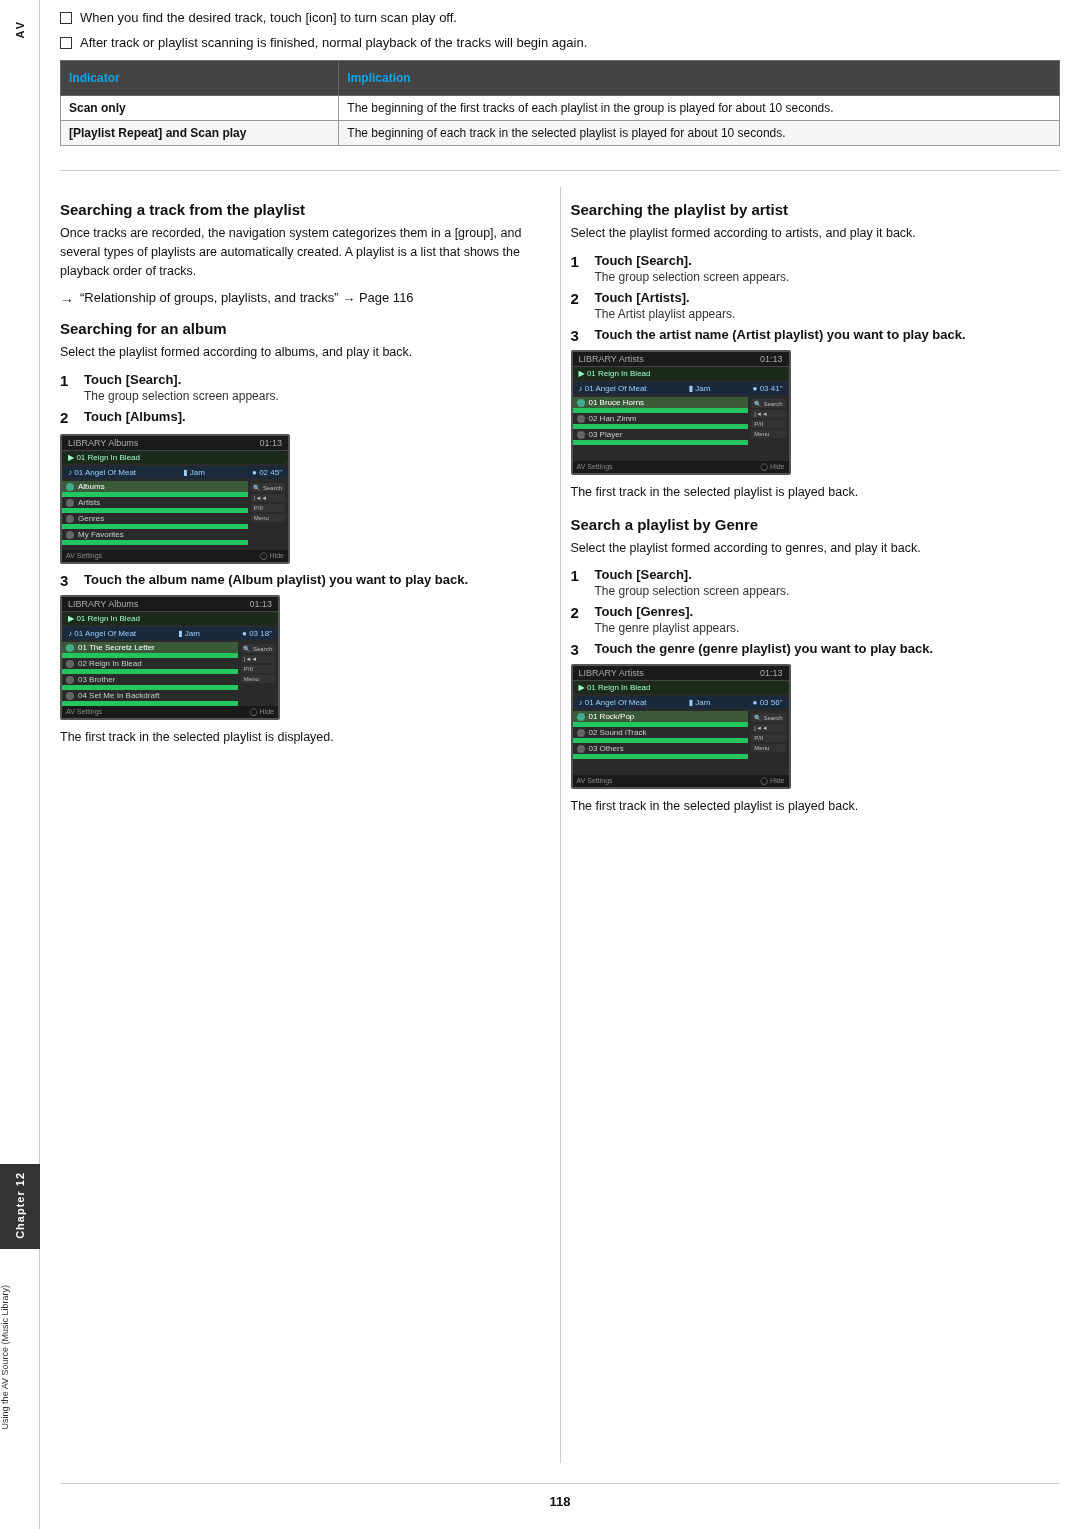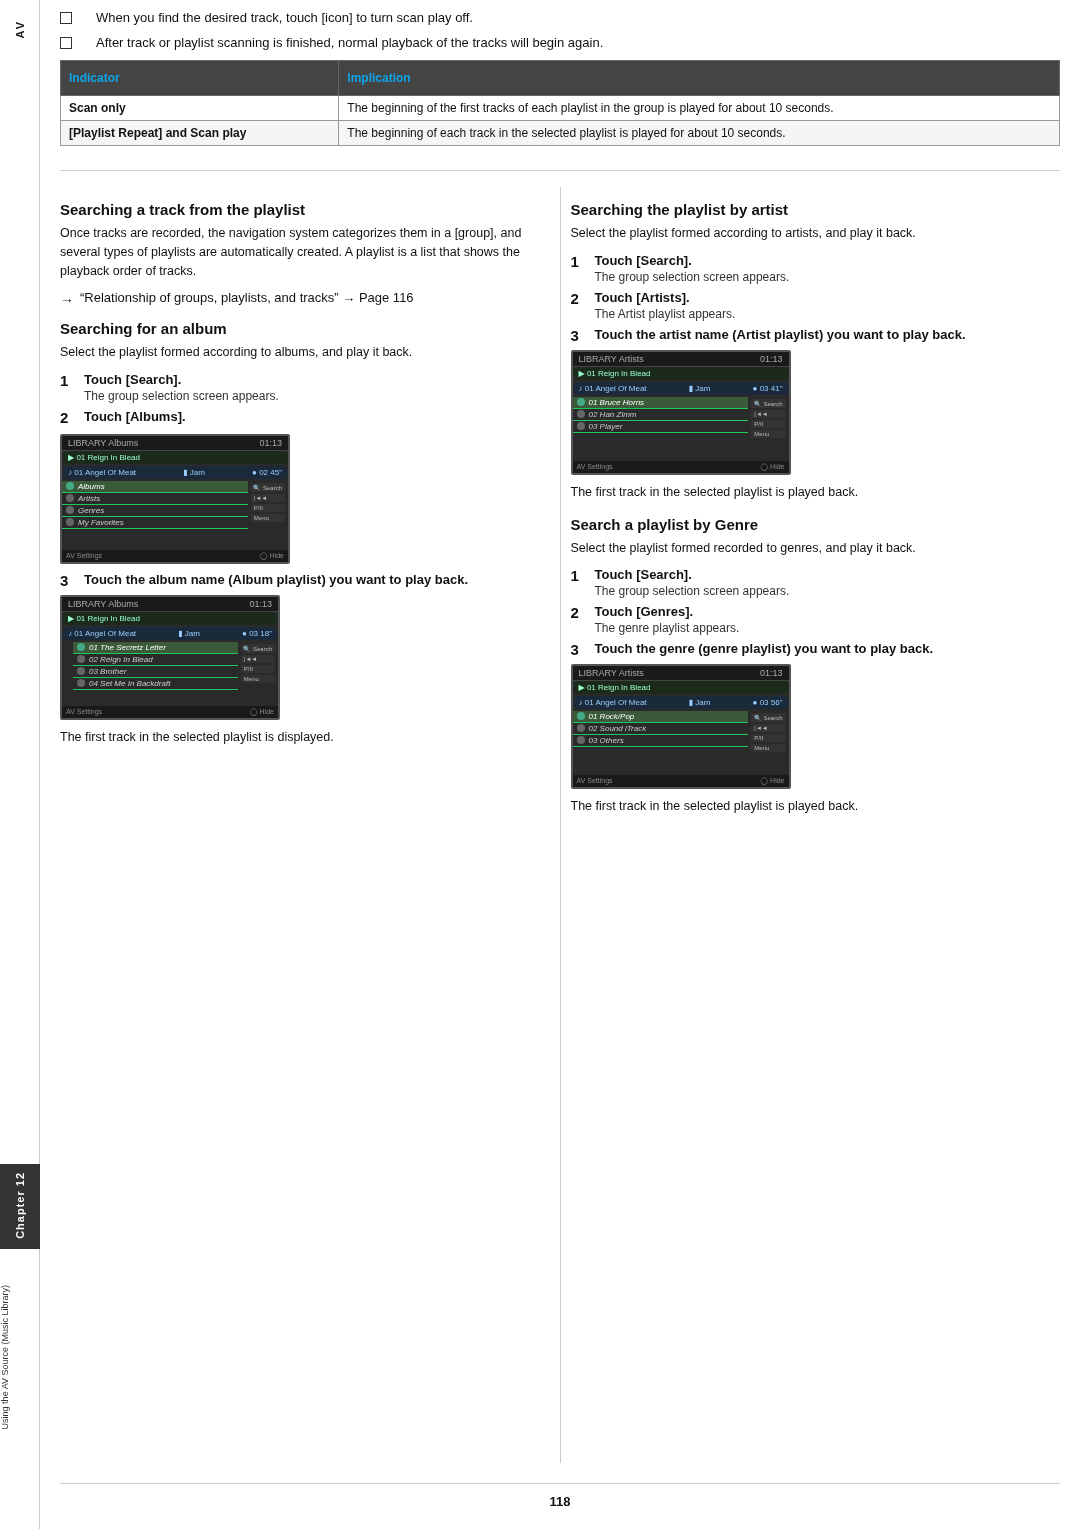--- a/index.html
+++ b/index.html
@@ -102,21 +102,21 @@
     
     .top-section {
       margin-bottom: 16px;
       border-bottom: 1px solid #ccc;
       padding-bottom: 10px;
     }
 
     .bullet-item {
       display: flex;
       align-items: flex-start;
-      gap: 24px;
+      gap: 8px;
       margin-bottom: 10px;
     }
 
     .bullet-square {
       width: 12px;
       height: 12px;
       border: 1.5px solid #333;
       flex-shrink: 0;
       margin-top: 2px;
     }
@@ -244,26 +244,25 @@
       font-size: 8px;
       padding: 2px 6px;
       display: flex;
       justify-content: space-between;
       margin-bottom: 2px;
       border-radius: 6px;
     }
 
     .screen-list-item {
       display: flex;
-      align-items: flex-start;
+      align-items: flex-end;
       padding: 1px 4px;
       font-size: 8px;
       color: #ccc;
-      border-bottom: 1px solid #22c55e;
-      font-style: italic;
+      border-bottom: 5px solid #22c55e;
     }
 
     .screen-list-item.selected {
       background: #3a5a3a;
       color: #fff;
     }
 
     .screen-list-dot {
       width: 8px;
       height: 8px;
@@ -444,21 +443,21 @@
           </div>
           <div class="screen-track-info">
             <span>▶ <span>01 Reign In Blead</span></span>
           </div>
           <div class="screen-track-info" style="background:#1a2a3a; color:#9cf;">
             <span>♪ <span>01 Angel Of Meat</span></span>
             <span>▮ <span>Jam</span></span>
             <span>● <span>03 18"</span></span>
           </div>
           <div style="display:flex;">
-            <div style="flex:1;padding-left:11px;">
+            <div style="flex:1;">
               <div class="screen-list-item selected">
                 <div class="screen-list-dot green"></div>
                 <span>01 The Secretz Letter</span>
               </div>
               <div class="screen-list-item">
                 <div class="screen-list-dot"></div>
                 <span>02 Reign In Blead</span>
               </div>
               <div class="screen-list-item">
                 <div class="screen-list-dot"></div>
@@ -551,21 +550,21 @@
           </div>
           <div class="screen-bottom-bar">
             <span style="font-size:7px;color:#888;">AV Settings</span>
             <span style="font-size:7px;color:#888;">◯ Hide</span>
           </div>
         </div>
 
         <div class="section-desc" style="margin-top:8px;margin-bottom:14px;">The first track in the selected playlist is played back.</div>
 
         <div class="section-title">Search a playlist by Genre</div>
-        <div class="section-desc">Select the playlist formed recorded to genres, and play it back.</div>
+        <div class="section-desc">Select the playlist formed according to genres, and play it back.</div>
 
         <div class="step">
           <span class="step-num">1</span>
           <div class="step-content">
             <div class="step-title">Touch [Search].</div>
             <div class="step-desc">The group selection screen appears.</div>
           </div>
         </div>
 
         <div class="step">

